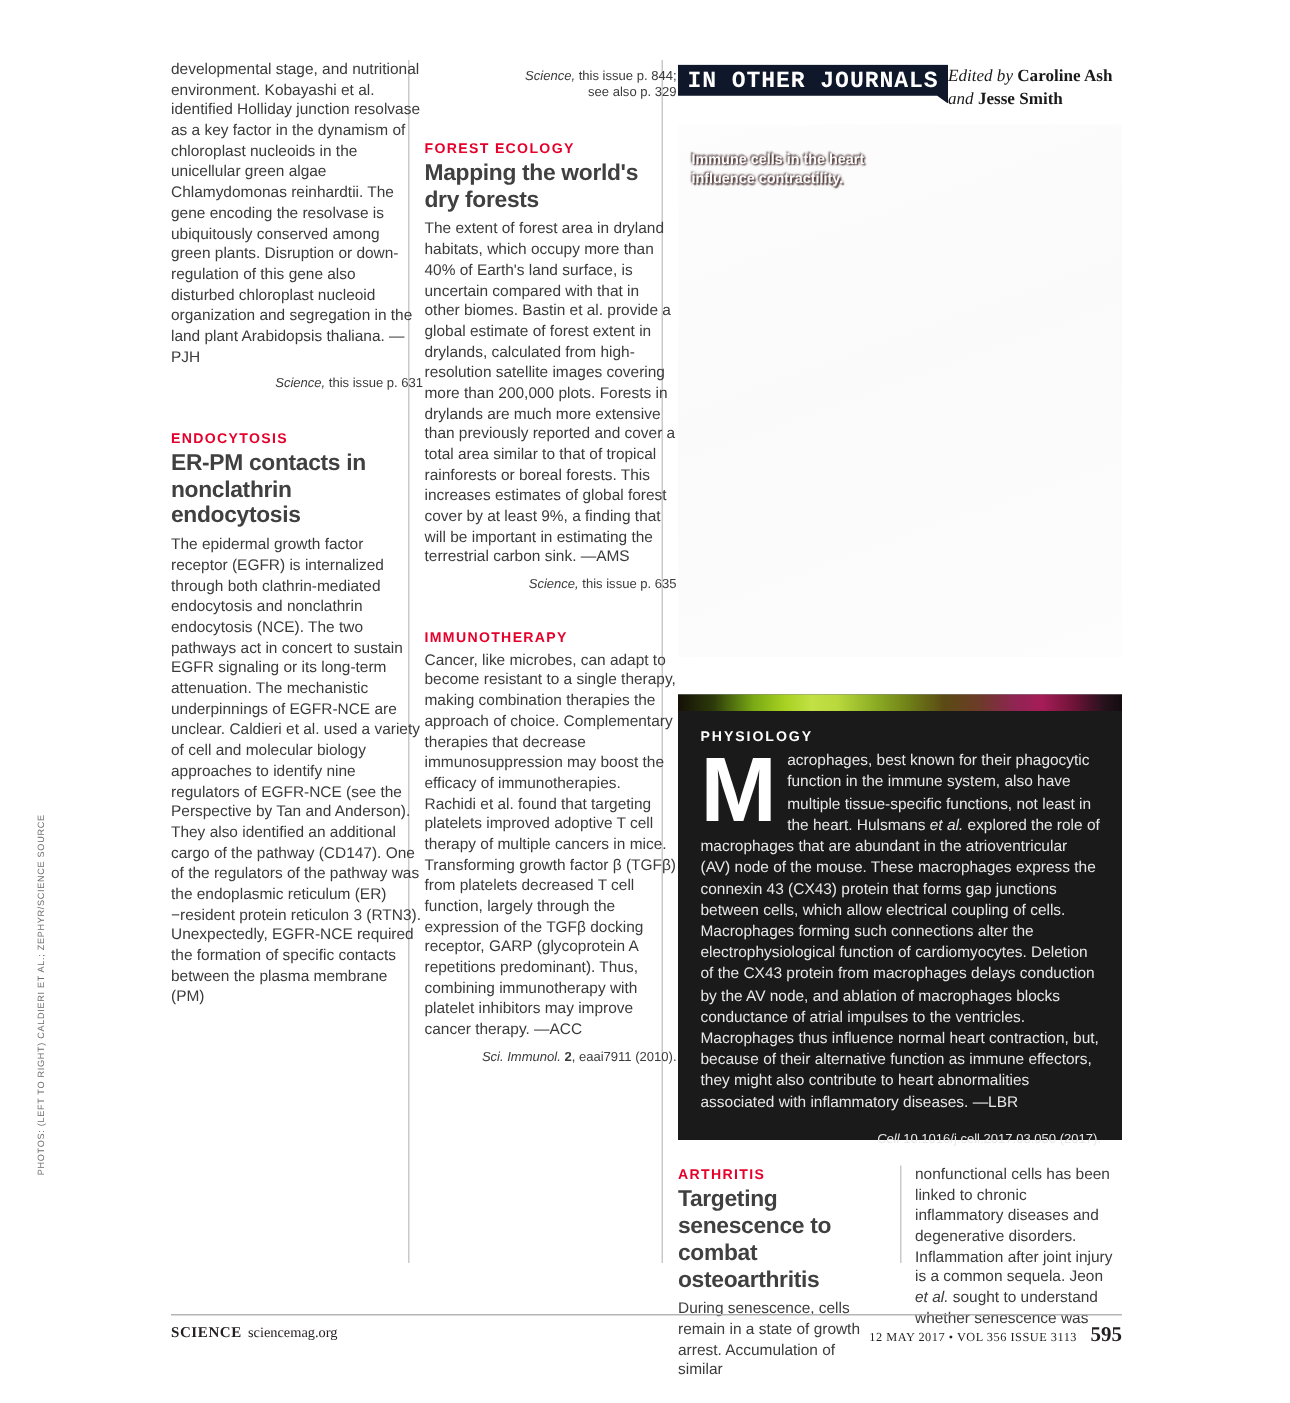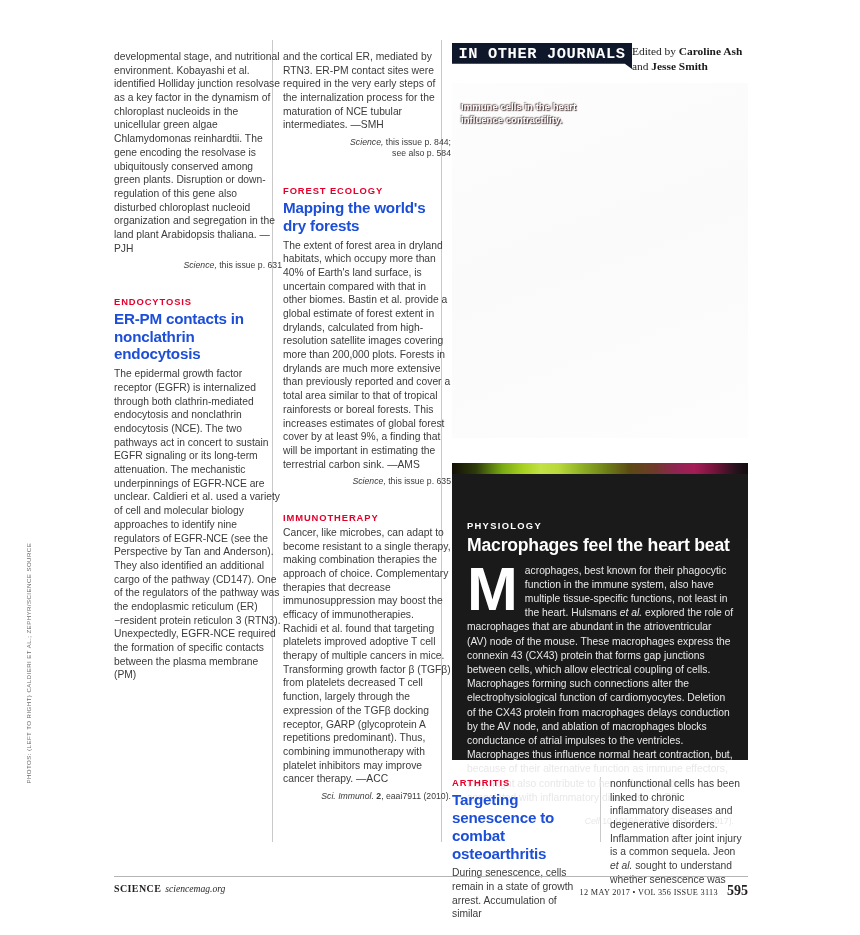--- a/index.html
+++ b/index.html
@@ -31,21 +31,21 @@
     letter-spacing: 0.9px;
     text-transform: uppercase;
     margin: 0 0 3px 0;
     line-height: 1.2;
   }
   .headline {
     font-size: 15.2px;
     font-weight: bold;
     line-height: 1.17;
     margin: 0 0 4px 0;
-    color: #1d4ed8;
+    color: #404040;
     letter-spacing: -0.2px;
   }
   .body {
     font-size: 10.3px;
     line-height: 1.33;
     color: #3b3b3b;
     margin: 0;
     text-align: left;
   }
   .body i, .body em { font-style: italic; }
@@ -62,21 +62,20 @@
   .vrule {
     position: absolute;
     width: 1px;
     background: #c9c9c9;
   }
 
   
   .col {
     position: absolute;
     width: 168px;
-    margin-top: 10px;
   }
   #col1 { left: 114px; top: 40px; }
   #col2 { left: 283px; top: 40px; }
 
   .blk { margin-bottom: 0; }
   .blk + .blk { margin-top: 17px; }
 
   
   .masthead {
     position: absolute;
@@ -105,21 +104,21 @@
   }
   .edited {
     position: absolute;
     left: 180px;
     top: 1px;
     font-family: "Liberation Serif", serif;
     font-size: 11.4px;
     line-height: 1.28;
     color: #1a1a1a;
   }
-  .edited .ital { }
+  .edited .ital { font-style: italic; }
   .edited .nm { font-weight: bold; margin-top: 48px; }
 
   
   .tophoto {
     position: absolute;
     left: 452px;
     top: 83px;
     width: 296px;
     height: 355px;
     background: linear-gradient(160deg,#fdfdfd 0%,#fbfafa 45%,#fdfdfd 100%);
@@ -179,21 +178,20 @@
     position: absolute;
     left: 15px;
     top: 22px;
     right: 14px;
   }
   .feature .kicker {
     color: #ffffff;
     font-size: 9.4px;
     letter-spacing: 1.3px;
     margin-bottom: 5px;
-    margin-top: 35px;
   }
   .feature .headline {
     color: #ffffff;
     font-size: 17.6px;
     line-height: 1.1;
     margin-bottom: 8px;
   }
   .feature .body {
     color: #e8e8e8;
     font-size: 10.3px;
@@ -264,21 +262,21 @@
     top: 883px;
     font-family: "Liberation Serif", serif;
     font-size: 9.6px;
     color: #231f20;
   }
   .footer-left .sci {
     font-weight: bold;
     letter-spacing: 0.4px;
     font-size: 10px;
   }
-  .footer-left .url { margin-left: 4px; font-style: italic; }
+  .footer-left .url { margin-left: 4px; }
   .footer-right {
     position: absolute;
     right: 112px;
     top: 883px;
     font-family: "Liberation Serif", serif;
     font-size: 8.2px;
     letter-spacing: 0.35px;
     color: #231f20;
     display: flex;
     align-items: baseline;
@@ -325,24 +323,23 @@
       <h2 class="headline">ER-PM contacts in nonclathrin endocytosis</h2>
       <p class="body">The epidermal growth factor receptor (EGFR) is internalized through both clathrin-mediated endocytosis and nonclathrin endocytosis (NCE). The two pathways act in concert to sustain EGFR signaling or its long-term attenuation. The mechanistic underpinnings of EGFR-NCE are unclear. Caldieri et al. used a variety of cell and molecular biology approaches to identify nine regulators of EGFR-NCE (see the Perspective by Tan and Anderson). They also identified an additional cargo of the pathway (CD147). One of the regulators of the pathway was the endoplasmic reticulum (ER)−resident protein reticulon 3 (RTN3). Unexpectedly, EGFR-NCE required the formation of specific contacts between the plasma membrane (PM)</p>
     </div>
 
   </div>
 
 
   <div class="col" id="col2">
 
     <div class="blk">
-      <p class="body">and the cortical ER, mediated by RTN3. ER-PM contact sites were required in the very early steps of the internalization process for the maturation of NCE tubular intermediates. —SMH</p>
       <div class="cite">
         <span class="it">Science,</span><span> this issue p. 844;</span><br>
-        <span>see also p. 584</span>
+        <span>see also p. 329</span>
       </div>
     </div>
 
     <div class="blk" style="margin-top:25px;">
       <div class="kicker">FOREST ECOLOGY</div>
       <h2 class="headline">Mapping the world's dry forests</h2>
       <p class="body">The extent of forest area in dryland habitats, which occupy more than 40% of Earth's land surface, is uncertain compared with that in other biomes. Bastin et al. provide a global estimate of forest extent in drylands, calculated from high-resolution satellite images covering more than 200,000 plots. Forests in drylands are much more extensive than previously reported and cover a total area similar to that of tropical rainforests or boreal forests. This increases estimates of global forest cover by at least 9%, a finding that will be important in estimating the terrestrial carbon sink. —AMS</p>
       <div class="cite">
         <span class="it">Science,</span><span> this issue p. 635</span>
       </div>
@@ -355,21 +352,20 @@
         <span class="it">Sci. Immunol.</span><span style="font-weight:bold;"> 2</span><span>, eaai7911 (2010).</span>
       </div>
     </div>
 
   </div>
 
   <div class="feature">
     <div class="strip"></div>
     <div class="inner">
       <div class="kicker">PHYSIOLOGY</div>
-      <h2 class="headline">Macrophages feel the heart beat</h2>
       <p class="body"><span class="dropcap">M</span><span>acrophages, best known for their phagocytic function in the immune system, also have multiple tissue-specific functions, not least in the heart. Hulsmans </span><i>et al.</i><span> explored the role of macrophages that are abundant in the atrioventricular (AV) node of the mouse. These macrophages express the connexin 43 (CX43) protein that forms gap junctions between cells, which allow electrical coupling of cells. Macrophages forming such connections alter the electrophysiological function of cardiomyocytes. Deletion of the CX43 protein from macrophages delays conduction by the AV node, and ablation of macrophages blocks conductance of atrial impulses to the ventricles. Macrophages thus influence normal heart contraction, but, because of their alternative function as immune effectors, they might also contribute to heart abnormalities associated with inflammatory diseases. —LBR</span></p>
       <div class="cite">
         <span class="it">Cell</span><span> 10.1016/j.cell.2017.03.050 (2017).</span>
       </div>
     </div>
   </div>
 
   <div class="botcol" id="bot1">
     <div class="kicker">ARTHRITIS</div>
     <h2 class="headline">Targeting senescence to combat osteoarthritis</h2>

